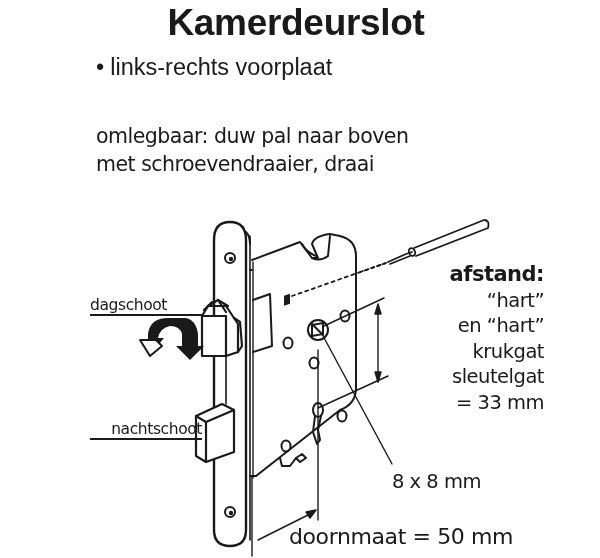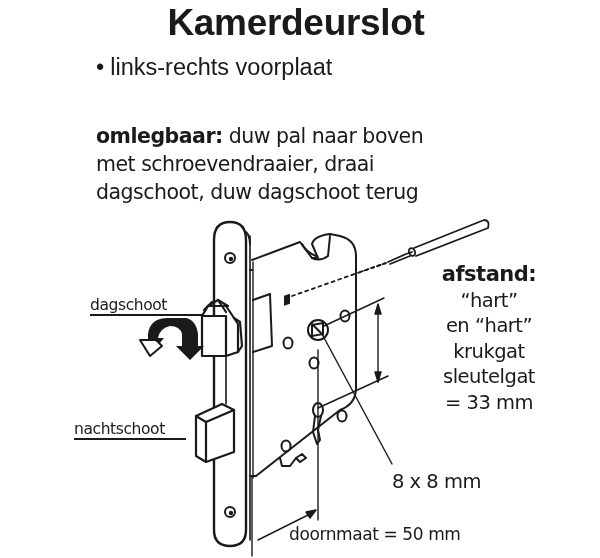--- a/index.html
+++ b/index.html
@@ -2,42 +2,41 @@
 <html><head>
 <meta charset="utf-8">
 <style>
   html, body { margin: 0; padding: 0; background: #ffffff; }
   body { width: 600px; height: 558px; position: relative; overflow: hidden; color: #1a1a1a; }
   .title { position: absolute; left: 0; width: 592px; top: 2px; text-align: center;
     font-family: "Liberation Sans", sans-serif; font-weight: bold; font-size: 37px; letter-spacing: -0.3px; line-height: 42px; }
   .bullets { position: absolute; left: 96px; top: 52px; font-family: "Liberation Sans", sans-serif; font-size: 23.5px; line-height: 30px; }
   .bullets div::before { content: "\2022"; margin-right: 6px; }
   .instr { position: absolute; left: 96px; top: 122px; font-family: "DejaVu Sans", sans-serif; font-size: 20.5px; line-height: 28px; letter-spacing: -0.5px; width: 420px; }
-  .instr b { font-weight: bold; }
+  .instr b { font-weight: normal; }
   .lbl { position: absolute; font-family: "DejaVu Sans", sans-serif; font-size: 15.5px; letter-spacing: -0.4px; }
   .lbl.ul { border-bottom: 2px solid #1a1a1a; padding-bottom: 0px; }
-  .afstand { position: absolute; left: 378px; top: 262px; width: 140px; text-align: center; font-family: "DejaVu Sans", sans-serif; font-size: 19.5px; line-height: 25.5px; letter-spacing: -0.5px; padding-left: 41px; }
+  .afstand { position: absolute; left: 363px; top: 262px; width: 140px; text-align: right; font-family: "DejaVu Sans", sans-serif; font-size: 19.5px; line-height: 25.5px; letter-spacing: -0.5px; padding-left: 41px; }
   .afstand .head { font-weight: bold; font-size: 21px; }
   .sq { position: absolute; left: 392px; top: 470px; font-family: "DejaVu Sans", sans-serif; font-size: 19.5px; letter-spacing: -0.5px; }
-  .doorn { position: absolute; left: 289px; top: 524px; font-family: "DejaVu Sans", sans-serif; font-size: 17px; letter-spacing: -0.4px; }
+  .doorn { position: absolute; left: 289px; top: 524px; font-family: "DejaVu Sans", sans-serif; font-size: 22px; letter-spacing: -0.4px; }
   svg { position: absolute; left: 0; top: 0; }
 </style>
 </head>
 <body>
 
 <div class="title">Kamerdeurslot</div>
 
 <div class="bullets">
   <div>links-rechts voorplaat</div>
 </div>
 
 <div class="instr">
   <div><b>omlegbaar:</b> <span>duw pal naar boven</span></div>
   <div>met schroevendraaier, draai</div>
-  <div>dagschoot, duw dagschoot terug</div>
 </div>
 
 <svg width="600" height="558" viewBox="0 0 600 558" fill="none" stroke="#1a1a1a" stroke-width="2" stroke-linejoin="round" stroke-linecap="round">
 
   <g>
     <path d="M214 240 Q214 222 230 222 Q246 222 246 240 L246 530 Q246 546 230 546 Q214 546 214 530 Z" fill="#fff" stroke-width="2.4"></path>
     <line x1="250" y1="236" x2="250" y2="540" stroke-width="1.6"></line>
     <path d="M246 232 Q250 236 250 244"></path>
     <circle cx="230" cy="258" r="5"></circle>
     <circle cx="231" cy="259" r="2.2" fill="#1a1a1a" stroke="none"></circle>
@@ -127,21 +126,21 @@
 
   <g stroke-width="1.4">
     <line x1="318" y1="350" x2="318" y2="520"></line>
     <line x1="252" y1="476" x2="252" y2="556"></line>
     <line x1="258" y1="540" x2="314" y2="512"></line>
     <path d="M306 512 L316 510 L310 518 Z" fill="#1a1a1a"></path>
   </g>
 </svg>
 
 <div class="lbl ul" style="left:90px; top:296px; width:112px;">dagschoot</div>
-<div class="lbl ul" style="left:74px; top:420px; width:112px;">nachtschoot</div>
+<div class="lbl ul" style="left:90px; top:420px; width:112px;text-align:right;">nachtschoot</div>
 
 <div class="afstand">
   <div class="head">afstand:</div>
   <div>“hart”</div>
   <div>en “hart”</div>
   <div>krukgat</div>
   <div>sleutelgat</div>
   <div>= 33 mm</div>
 </div>
 

